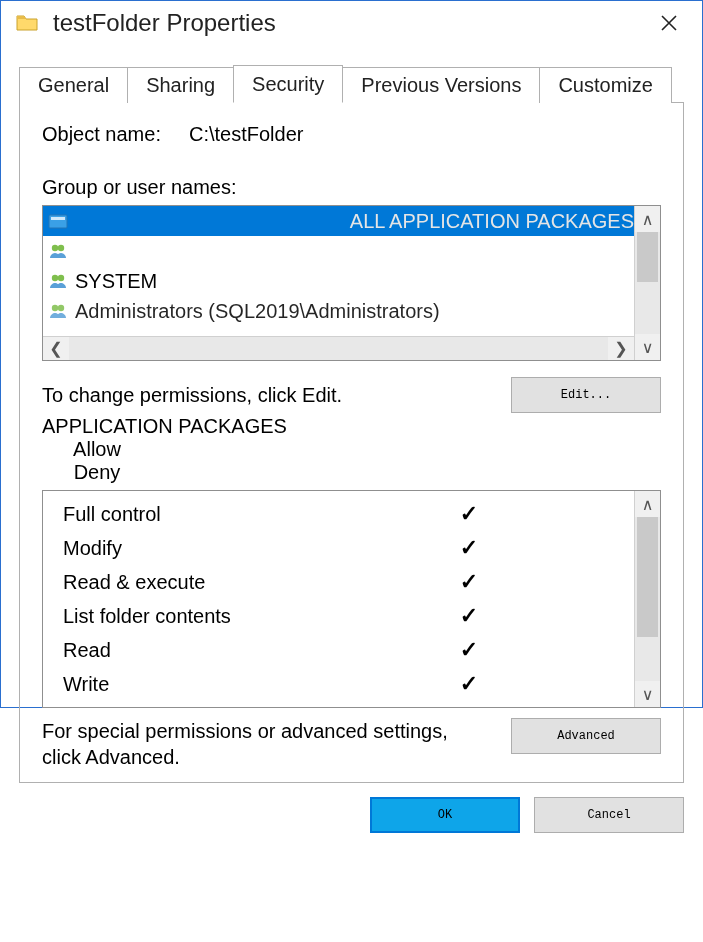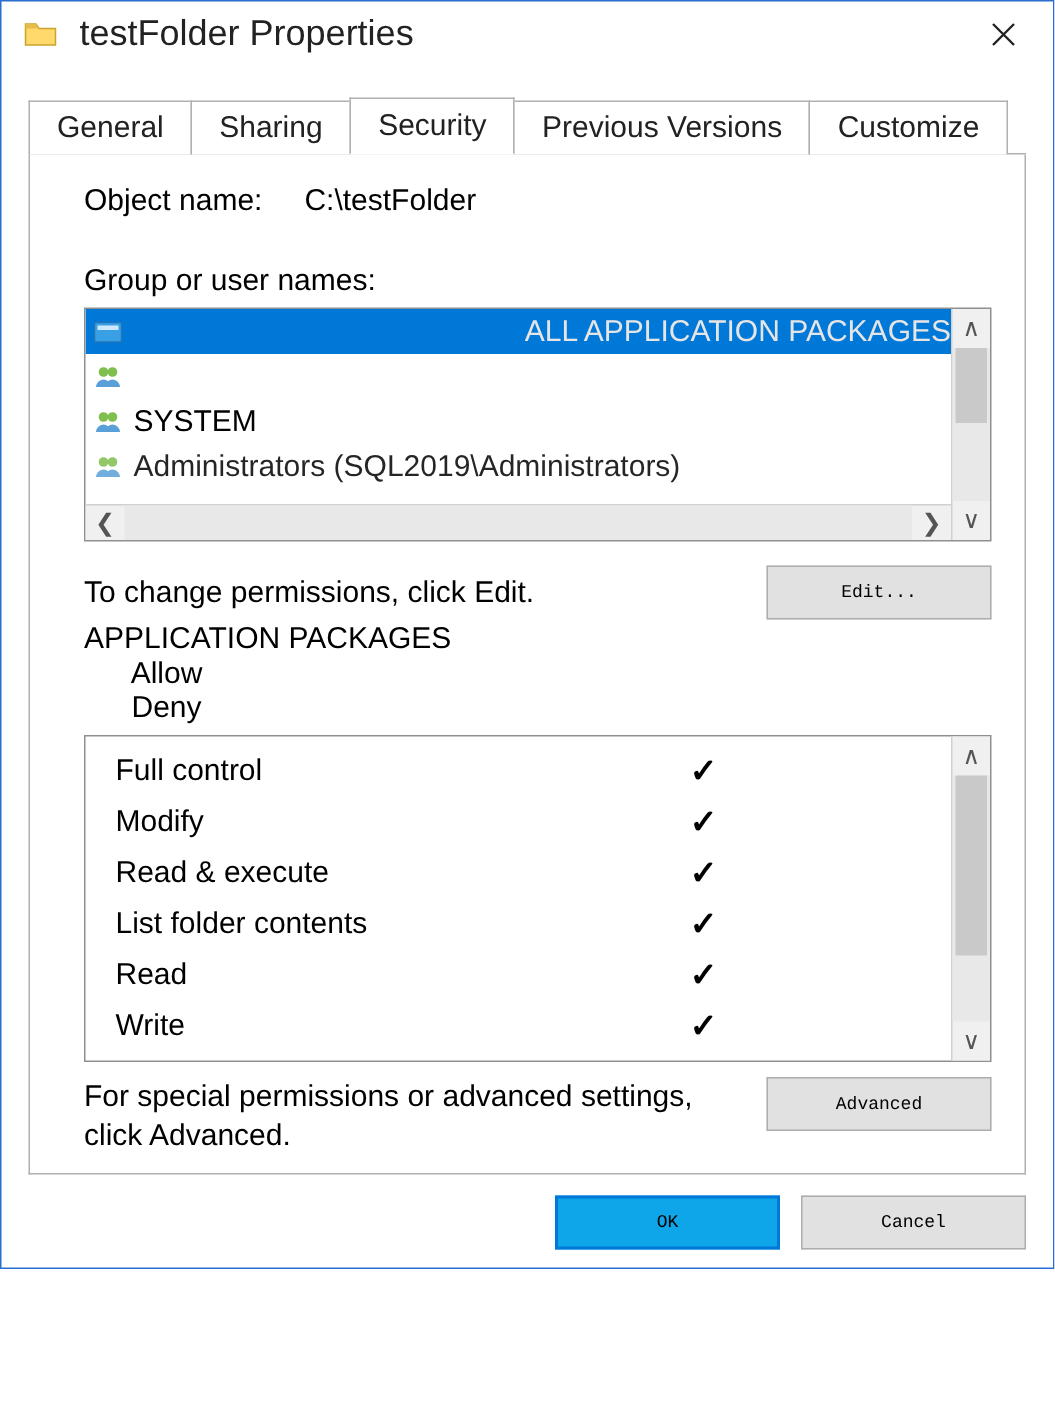--- a/index.html
+++ b/index.html
@@ -7,21 +7,21 @@
   body {
     font-family: "Segoe UI", Tahoma, sans-serif;
     font-size: 20px;
     background: #fff;
     width: 703px;
     height: 942px;
     overflow: hidden;
   }
   .window {
     width: 703px;
-    height: 846px;
+    height: 708px;
     border: 1px solid #2a6fcf;
     background: #fff;
     display: flex;
     flex-direction: column;
   }
   .titlebar {
     display: flex;
     align-items: center;
     height: 54px;
     padding: 0 8px 0 14px;
@@ -70,21 +70,21 @@
     padding-top: 7px;
   }
   .tab:not(.active) {
     background: #fff;
     top: 1px;
   }
   .panel {
     border: 1px solid #b0b0b0;
     border-top: none;
     flex: 1;
-    padding: 20px 22px 12px 36px;
+    padding: 20px 22px 12px 22px;
     overflow: hidden;
   }
   .row { display: flex; align-items: center; }
   .objname-lbl { margin-right: 28px; }
   .objname-val { }
   .section-label { margin-top: 30px; margin-bottom: 6px; }
   .listbox {
     border: 1px solid #8f8f8f;
     height: 156px;
     display: flex;

